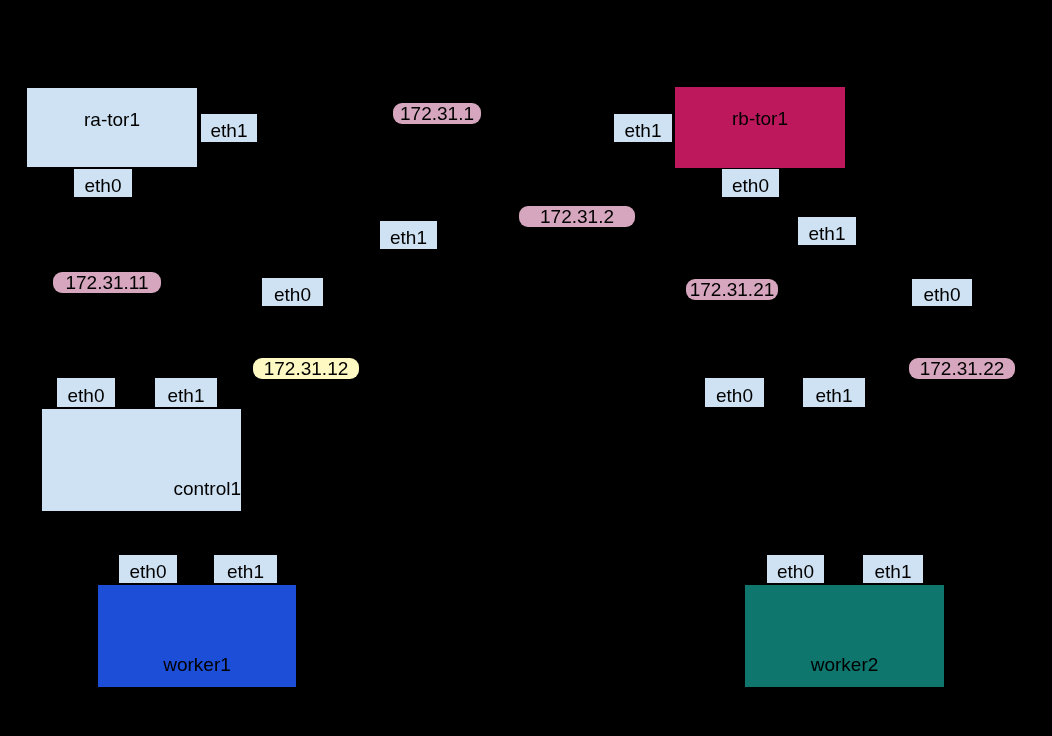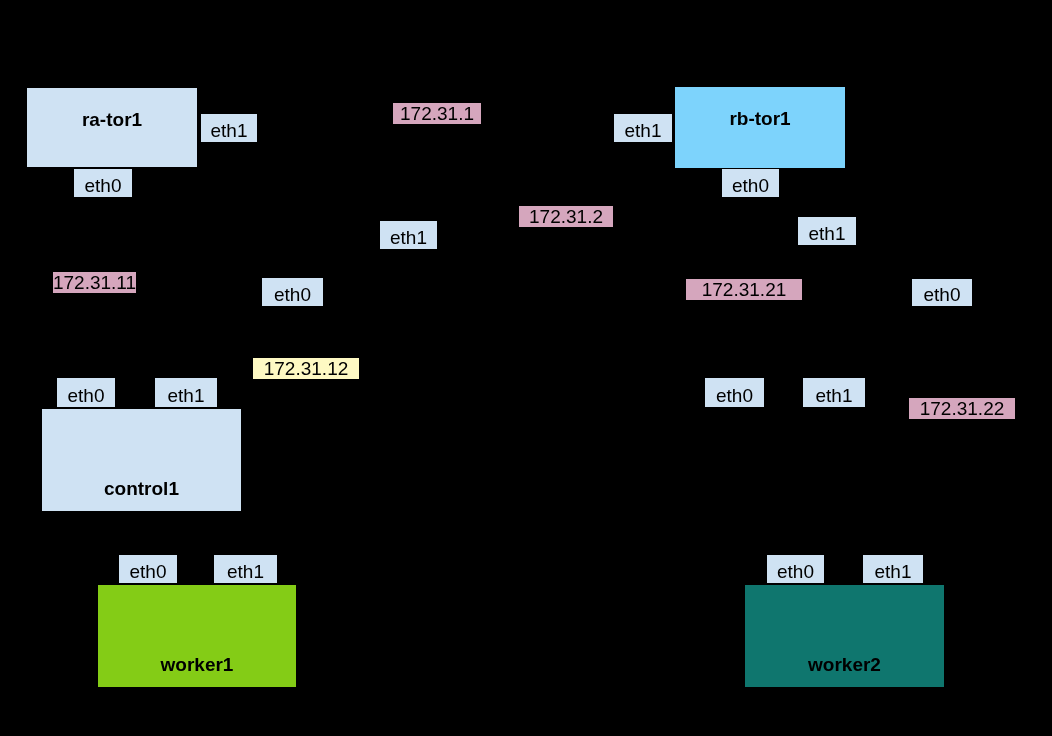--- a/index.html
+++ b/index.html
@@ -27,49 +27,50 @@
     line-height: 22px;
     display: flex;
     justify-content: center;
   }
   .node.upper { align-items: flex-start; padding-top: 21px; }
   .node.lower { align-items: flex-end; padding-bottom: 11px; }
   .port {
     align-items: flex-end;
     z-index: 2;
   }
-  .node { z-index: 1; font-weight: bold; }
+  .node { z-index: 1; }
   .ip {
     position: absolute;
     box-sizing: border-box;
     background: #d5a6bd;
     color: #000000;
     font-size: 19px;
     line-height: 21px;
     display: flex;
     align-items: center;
     justify-content: center;
     white-space: nowrap;
     z-index: 3;
+    border-radius: 9px;
   }
 </style>
 </head>
 <body>
 
 <div class="canvas" style="background: rgb(0, 0, 0);">
     <div class="node upper" style="left: 26px; top: 87px; width: 172px; height: 81px; background: rgb(207, 226, 243); border-color: rgb(0, 0, 0);">
       <span>ra-tor1</span>
     </div>
-    <div class="node upper" style="left: 674px; top: 86px; width: 172px; height: 83px; background: #7dd3fc; border-color: rgb(0, 0, 0);">
+    <div class="node upper" style="left: 674px; top: 86px; width: 172px; height: 83px; background: #be185d; border-color: rgb(0, 0, 0);">
       <span>rb-tor1</span>
     </div>
-    <div class="node lower" style="left: 41px; top: 408px; width: 201px; height: 104px; background: rgb(207, 226, 243); border-color: rgb(0, 0, 0);">
+    <div class="node lower" style="left: 41px; top: 408px; width: 201px; height: 104px; background: rgb(207, 226, 243); border-color: rgb(0, 0, 0); justify-content: flex-end;">
       <span>control1</span>
     </div>
-    <div class="node lower" style="left: 97px; top: 584px; width: 200px; height: 104px; background: #84cc16; border-color: rgb(0, 0, 0);">
+    <div class="node lower" style="left: 97px; top: 584px; width: 200px; height: 104px; background: #1d4ed8; border-color: rgb(0, 0, 0);">
       <span>worker1</span>
     </div>
     <div class="node lower" style="left: 744px; top: 584px; width: 201px; height: 104px; background: #0f766e; border-color: rgb(0, 0, 0);">
       <span>worker2</span>
     </div>
     <div class="port" style="left: 200px; top: 113px; width: 58px; height: 30px; background: rgb(207, 226, 243); border-color: rgb(0, 0, 0);">
       <span>eth1</span>
     </div>
     <div class="port" style="left: 73px; top: 168px; width: 60px; height: 30px; background: rgb(207, 226, 243); border-color: rgb(0, 0, 0);">
       <span>eth0</span>
@@ -112,28 +113,28 @@
     </div>
     <div class="port" style="left: 766px; top: 554px; width: 59px; height: 30px; background: rgb(207, 226, 243); border-color: rgb(0, 0, 0);">
       <span>eth0</span>
     </div>
     <div class="port" style="left: 862px; top: 554px; width: 62px; height: 30px; background: rgb(207, 226, 243); border-color: rgb(0, 0, 0);">
       <span>eth1</span>
     </div>
     <div class="ip" style="left: 393px; top: 103px; width: 88px; height: 21px; background: rgb(213, 166, 189);">
       <span>172.31.1</span>
     </div>
-    <div class="ip" style="left: 519px; top: 206px; width: 94px; height: 21px; background: rgb(213, 166, 189);">
+    <div class="ip" style="left: 519px; top: 206px; width: 116px; height: 21px; background: rgb(213, 166, 189);">
       <span>172.31.2</span>
     </div>
-    <div class="ip" style="left: 53px; top: 272px; width: 83px; height: 21px; background: rgb(213, 166, 189);">
+    <div class="ip" style="left: 53px; top: 272px; width: 108px; height: 21px; background: rgb(213, 166, 189);">
       <span>172.31.11</span>
     </div>
     <div class="ip" style="left: 253px; top: 358px; width: 106px; height: 21px; background: #fef9c3;">
       <span>172.31.12</span>
     </div>
-    <div class="ip" style="left: 686px; top: 279px; width: 116px; height: 21px; background: rgb(213, 166, 189);">
+    <div class="ip" style="left: 686px; top: 279px; width: 92px; height: 21px; background: rgb(213, 166, 189);">
       <span>172.31.21</span>
     </div>
-    <div class="ip" style="left: 909px; top: 358px; width: 106px; height: 21px; background: rgb(213, 166, 189); margin-top: 40px;">
+    <div class="ip" style="left: 909px; top: 358px; width: 106px; height: 21px; background: rgb(213, 166, 189);">
       <span>172.31.22</span>
     </div>
   </div>
 
 </body></html>

